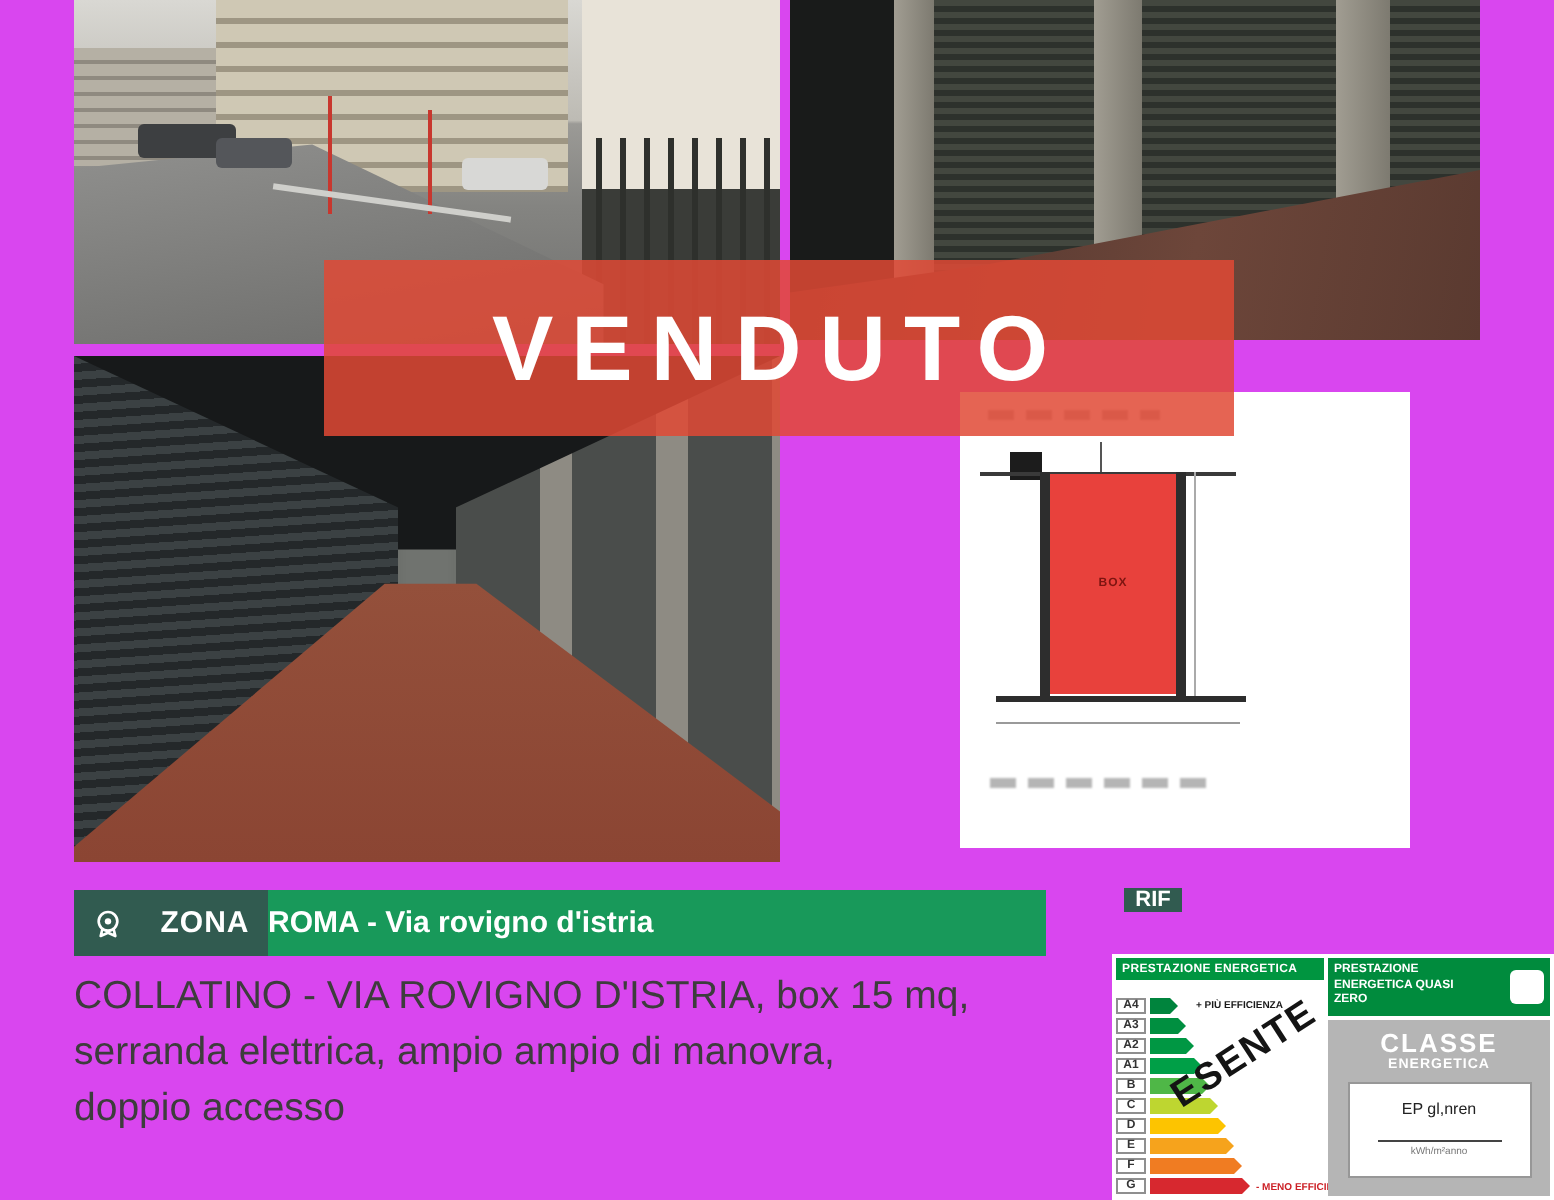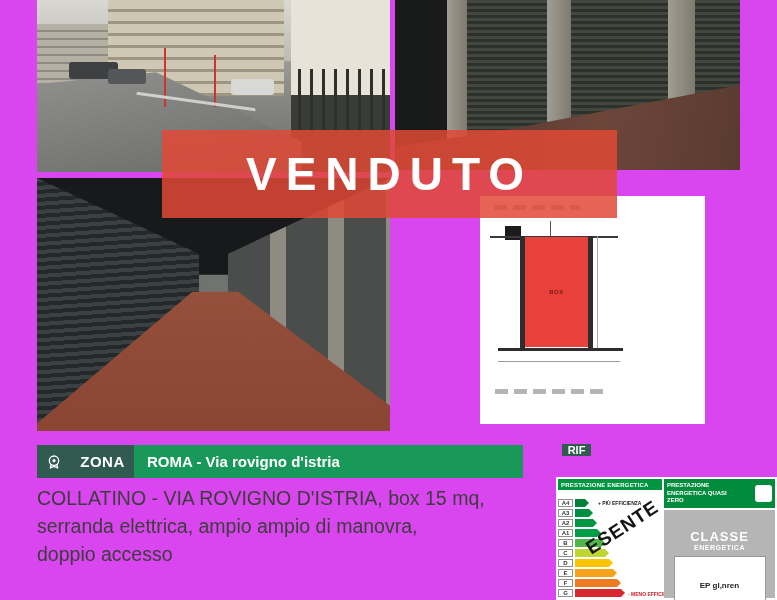--- a/index.html
+++ b/index.html
@@ -76,21 +76,21 @@
 
   
   .banner{position:absolute;left:162px;top:130px;width:455px;height:88px;
     background:rgba(224,73,53,.85);z-index:6;display:flex;align-items:center;justify-content:center;}
   .banner-text{color:#fff;font-size:46px;font-weight:800;letter-spacing:9px;}
 
   
   .zona-bar{position:absolute;left:37px;top:445px;width:486px;height:33px;display:flex;z-index:4;}
   .zona-left{width:97px;background:#315b50;display:flex;align-items:center;justify-content:center;gap:6px;}
   .zona-label{color:#fff;font-weight:700;font-size:15px;letter-spacing:.5px;margin-left:12px;}
-  .zona-right{flex:1;background:#18995a;display:flex;align-items:center;padding-left:13px;}
+  .zona-right{flex:1;background:#18995a;display:flex;align-items:center;}
   .zona-value{color:#fff;font-weight:700;font-size:15px;}
   .rif{position:absolute;left:562px;top:444px;width:178px;height:42px;display:flex;flex-direction:column;}
   .rif-label{width:29px;background:#315b50;color:#fff;font-weight:700;font-size:11px;
     display:flex;align-items:center;justify-content:center;}
   .rif-value{flex:1;background:#dde8d8;color:#2e3a35;font-weight:700;font-size:14px;
     display:flex;align-items:center;padding-left:9px;letter-spacing:.5px;}
 
   
   .description{position:absolute;left:37px;top:484px;width:515px;color:#3d3d3c;
     font-size:19.5px;line-height:28px;}
@@ -108,24 +108,24 @@
   .en-arrow{height:8px;clip-path:polygon(0 0,calc(100% - 4px) 0,100% 50%,calc(100% - 4px) 100%,0 100%);}
   .en-more{position:absolute;left:40px;top:21px;font-size:5px;color:#1a1a1a;font-weight:700;}
   .en-less{position:absolute;left:70px;top:112px;font-size:5px;color:#cc2127;font-weight:700;white-space:nowrap;}
   .en-esente{position:absolute;left:32px;top:62px;font-size:19px;font-weight:800;color:#141414;
     transform:rotate(-33deg);transform-origin:left center;letter-spacing:1px;z-index:3;}
   .en-right{position:absolute;left:108px;top:2px;width:111px;}
   .nzeb{height:29px;background:#008b3d;display:flex;align-items:center;padding:2px 3px;}
   .nzeb-text{color:#fff;font-size:6px;font-weight:700;line-height:1.3;width:62px;}
   .nzeb-check{width:17px;height:17px;background:#fff;border-radius:3px;margin-left:auto;}
   .classbox{margin-top:2px;height:88px;background:#b5b5b5;text-align:center;}
-  .class-title{font-size:13px;font-weight:800;color:#fff;letter-spacing:1px;padding-top:19px;}
+  .class-title{font-size:13px;font-weight:800;color:#fff;letter-spacing:1px;padding-top:4px;}
   .class-sub{font-size:7px;font-weight:800;color:#fff;letter-spacing:.5px;}
   .ep-box{margin:5px auto 0;width:92px;height:48px;background:#fff;border:1px solid #979797;}
-  .ep-label{font-size:8px;font-weight:700;color:#222;margin-top:24px;}
+  .ep-label{font-size:8px;font-weight:400;color:#222;margin-top:8px;}
   .ep-line{width:62px;border-top:1px solid #444;margin:11px auto 2px;}
   .ep-unit{font-size:5px;color:#777;}
 </style>
 </head>
 <body>
 
 <div class="flyer">
 
   <div class="photo photo-street">
     <div class="st-bld-far"></div>

